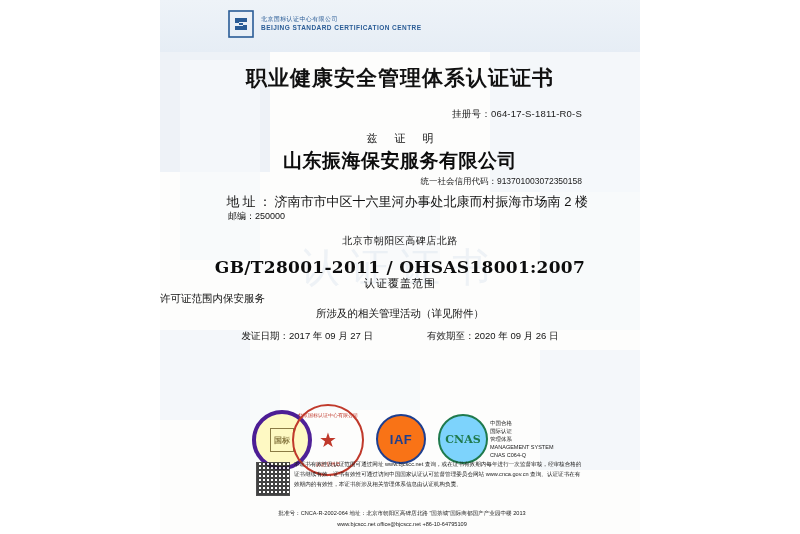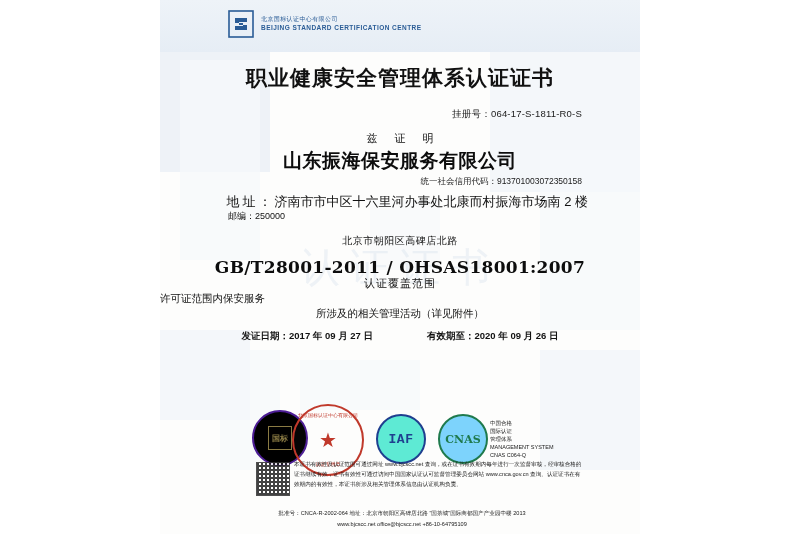--- a/index.html
+++ b/index.html
@@ -220,40 +220,39 @@
     position: absolute;
     left: 0;
     top: 330px;
     width: 480px;
     display: flex;
     justify-content: center;
     gap: 54px;
     font-size: 9.5px;
     color: #111;
     white-space: nowrap;
-    font-weight: bold;
   }
 
   
   .seals {
     position: absolute;
     left: 0;
     top: 404px;
     width: 480px;
     height: 62px;
   }
   .seal {
     position: absolute;
     border-radius: 50%;
   }
   .seal-cert {
     left: 92px; top: 6px;
     width: 52px; height: 52px;
-    border: 2px solid #4c1d95;
-    background: #000000;
+    border: 4px solid #4c1d95;
+    background: #fef9c3;
     color: #8a7b44;
     text-align: right;
   }
   .seal-inner-box {
     position: absolute;
     left: 50%; top: 50%;
     transform: translate(-50%,-50%);
     width: 22px; height: 22px;
     border: 1.5px solid #8a7b44;
     display: flex;
@@ -293,26 +292,26 @@
     top: 6px;
     transform: translateX(-50%);
     font-size: 5px;
     color: #c0392b;
     white-space: nowrap;
   }
   .seal-iaf {
     left: 216px; top: 10px;
     width: 46px; height: 46px;
     border: 2px solid #1f3f8f;
-    background: #5eead4;
+    background: #f97316;
     color: #1f3f8f;
     display: flex;
     align-items: center;
     justify-content: center;
-    font-family: Liberation Mono, monospace;
+    font-family: Liberation Sans, sans-serif;
     font-weight: bold;
     font-size: 13px;
     letter-spacing: .5px;
   }
   .seal-cnas {
     left: 278px; top: 10px;
     width: 46px; height: 46px;
     border: 2px solid #1f7a4d;
     background: #7dd3fc;
     color: #1f7a4d;

